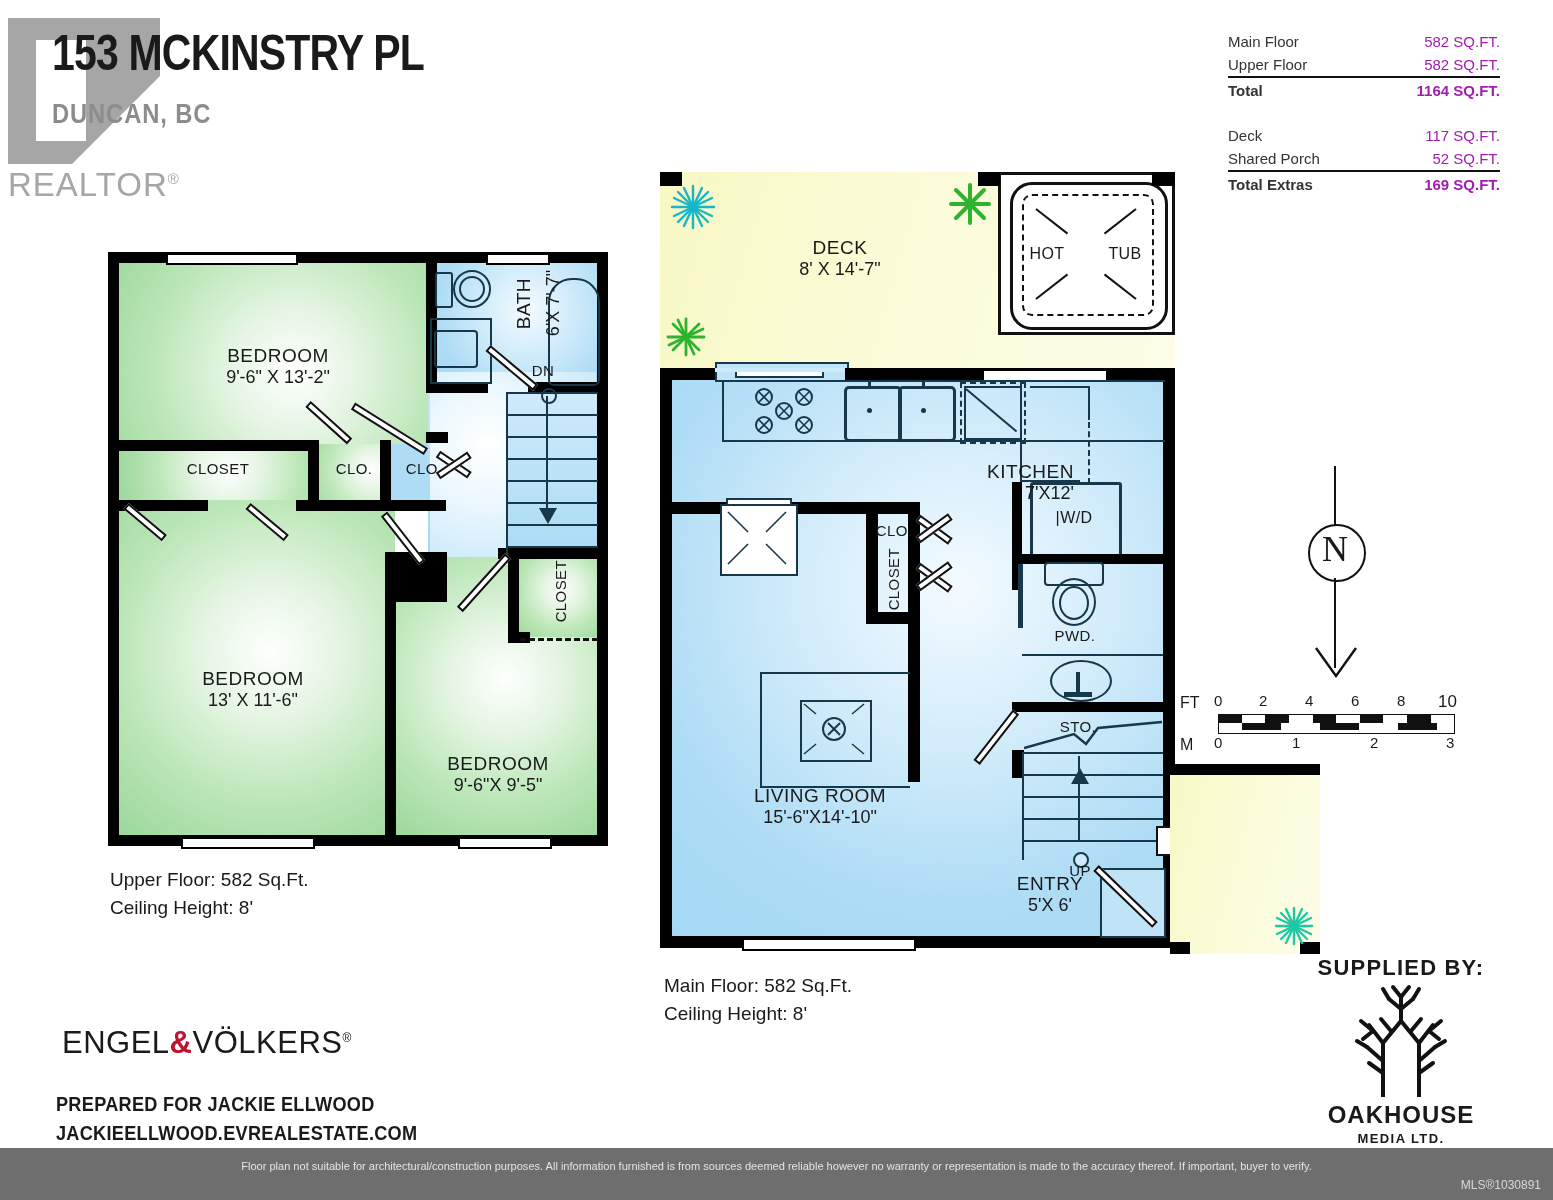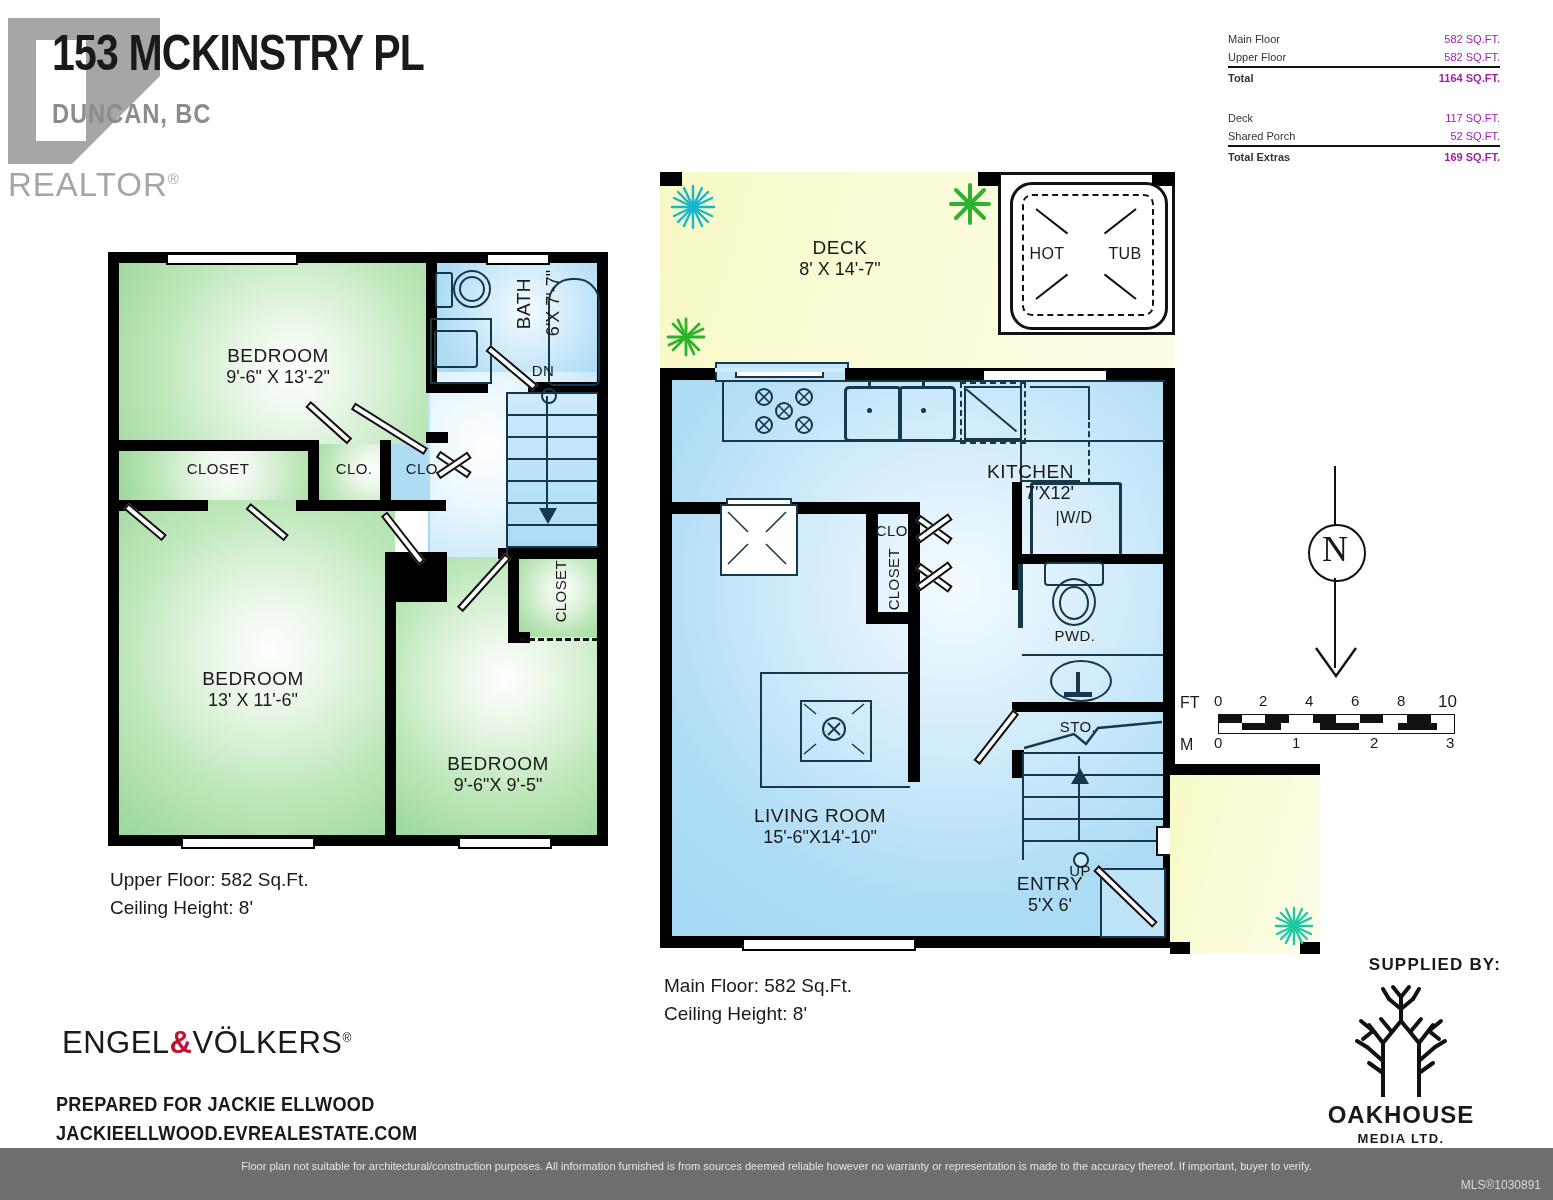--- a/index.html
+++ b/index.html
@@ -16,21 +16,21 @@
   #realtor-watermark .rword{position:absolute;left:0;top:148px;font-size:33px;letter-spacing:1px;
       color:#a6a6a6;font-weight:400;}
   #realtor-watermark .rreg{font-size:15px;vertical-align:super;}
 
   #addr-line1{left:52px;top:24px;font-size:50px;font-weight:700;letter-spacing:-1px;
       transform:scaleX(.82);transform-origin:left center;white-space:nowrap;}
   #addr-line2{left:52px;top:98px;font-size:28px;font-weight:700;letter-spacing:1px;
       transform:scaleX(.85);transform-origin:left center;color:#8c8c8c;white-space:nowrap;}
 
   
-  #area-table{right:53px;top:30px;width:272px;font-size:11px;}
+  #area-table{right:53px;top:30px;width:272px;font-size:15px;}
   #area-table .row{display:flex;justify-content:space-between;padding:3px 0;}
   #area-table .row .lbl{color:#333;}
   #area-table .row .val{color:#a21caf;}
   #area-table .row.total{font-weight:700;border-top:2px solid #111;padding-top:4px;}
   #area-table .gap{height:22px;}
 
   
   .wall{background:#000;position:absolute;}
   .fill-green{position:absolute;background:
       radial-gradient(circle at 55% 45%, #fdfffd 0%, #e8f6e6 26%, #bde7b9 62%, #9bd79b 100%);}
@@ -58,21 +58,21 @@
 
   
   #ev-logo{left:62px;top:1025px;}
   #ev-word{font-size:31px;letter-spacing:.5px;font-weight:400;white-space:nowrap;}
   #ev-word .amp{color:#c0112f;font-weight:600;}
   #ev-word .reg{font-size:12px;vertical-align:super;}
   #prepared{left:56px;top:1090px;font-size:19.5px;font-weight:700;line-height:1.5;
       transform:scaleX(.93);transform-origin:left top;letter-spacing:.3px;}
 
   #supplied{right:52px;top:955px;text-align:center;width:200px;}
-  #supplied .sup-t{font-size:17px;font-weight:700;letter-spacing:1.2px;text-align:right;}
+  #supplied .sup-t{font-size:22px;font-weight:700;letter-spacing:1.2px;}
   #oak-name{font-size:24px;font-weight:700;letter-spacing:1px;}
   #oak-sub{font-size:13px;font-weight:700;letter-spacing:1.4px;}
 
   
   #disclaimer{left:0;bottom:0;width:1553px;height:52px;background:#6e6e6e;}
   #disclaimer .dtext{position:absolute;left:0;right:0;top:12px;text-align:center;
       color:#e4e4e4;font-size:11.5px;transform:scaleX(.96);}
   #disclaimer .mls{position:absolute;right:12px;top:30px;color:#d8d8d8;font-size:12px;}
 </style>
 </head>
@@ -466,21 +466,21 @@
   <div class="abs" style="left:430px;top:690px;width:80px;height:76px;">
     <div class="fill-blue-flat" style="left:10px;top:6px;width:62px;height:66px;background:#bfe3f7;border:2px solid #17384a;"></div>
     <div class="abs" style="left:6px;top:2px;width:78px;height:4px;background:#fff;border:2px solid #111;transform:rotate(44deg);transform-origin:left center;"></div>
   </div>
   <div class="abs" style="left:496px;top:654px;width:12px;height:26px;background:#fff;border:2px solid #111;"></div>
 
   <div class="rlabel" style="left:274px;top:288px;width:140px;text-align:right;">
     <div class="rname">KITCHEN</div>
     <div class="rdim">7'X12'</div>
   </div>
-  <div class="rlabel" style="left:50px;top:632px;width:220px;">
+  <div class="rlabel" style="left:50px;top:612px;width:220px;">
     <div class="rname">LIVING ROOM</div>
     <div class="rdim">15'-6"X14'-10"</div>
   </div>
   <div class="rlabel" style="left:330px;top:700px;width:120px;">
     <div class="rname">ENTRY</div>
     <div class="rdim">5'X 6'</div>
   </div>
 </div>
 
 <div class="abs" style="left:1170px;top:764px;width:150px;height:190px;">

